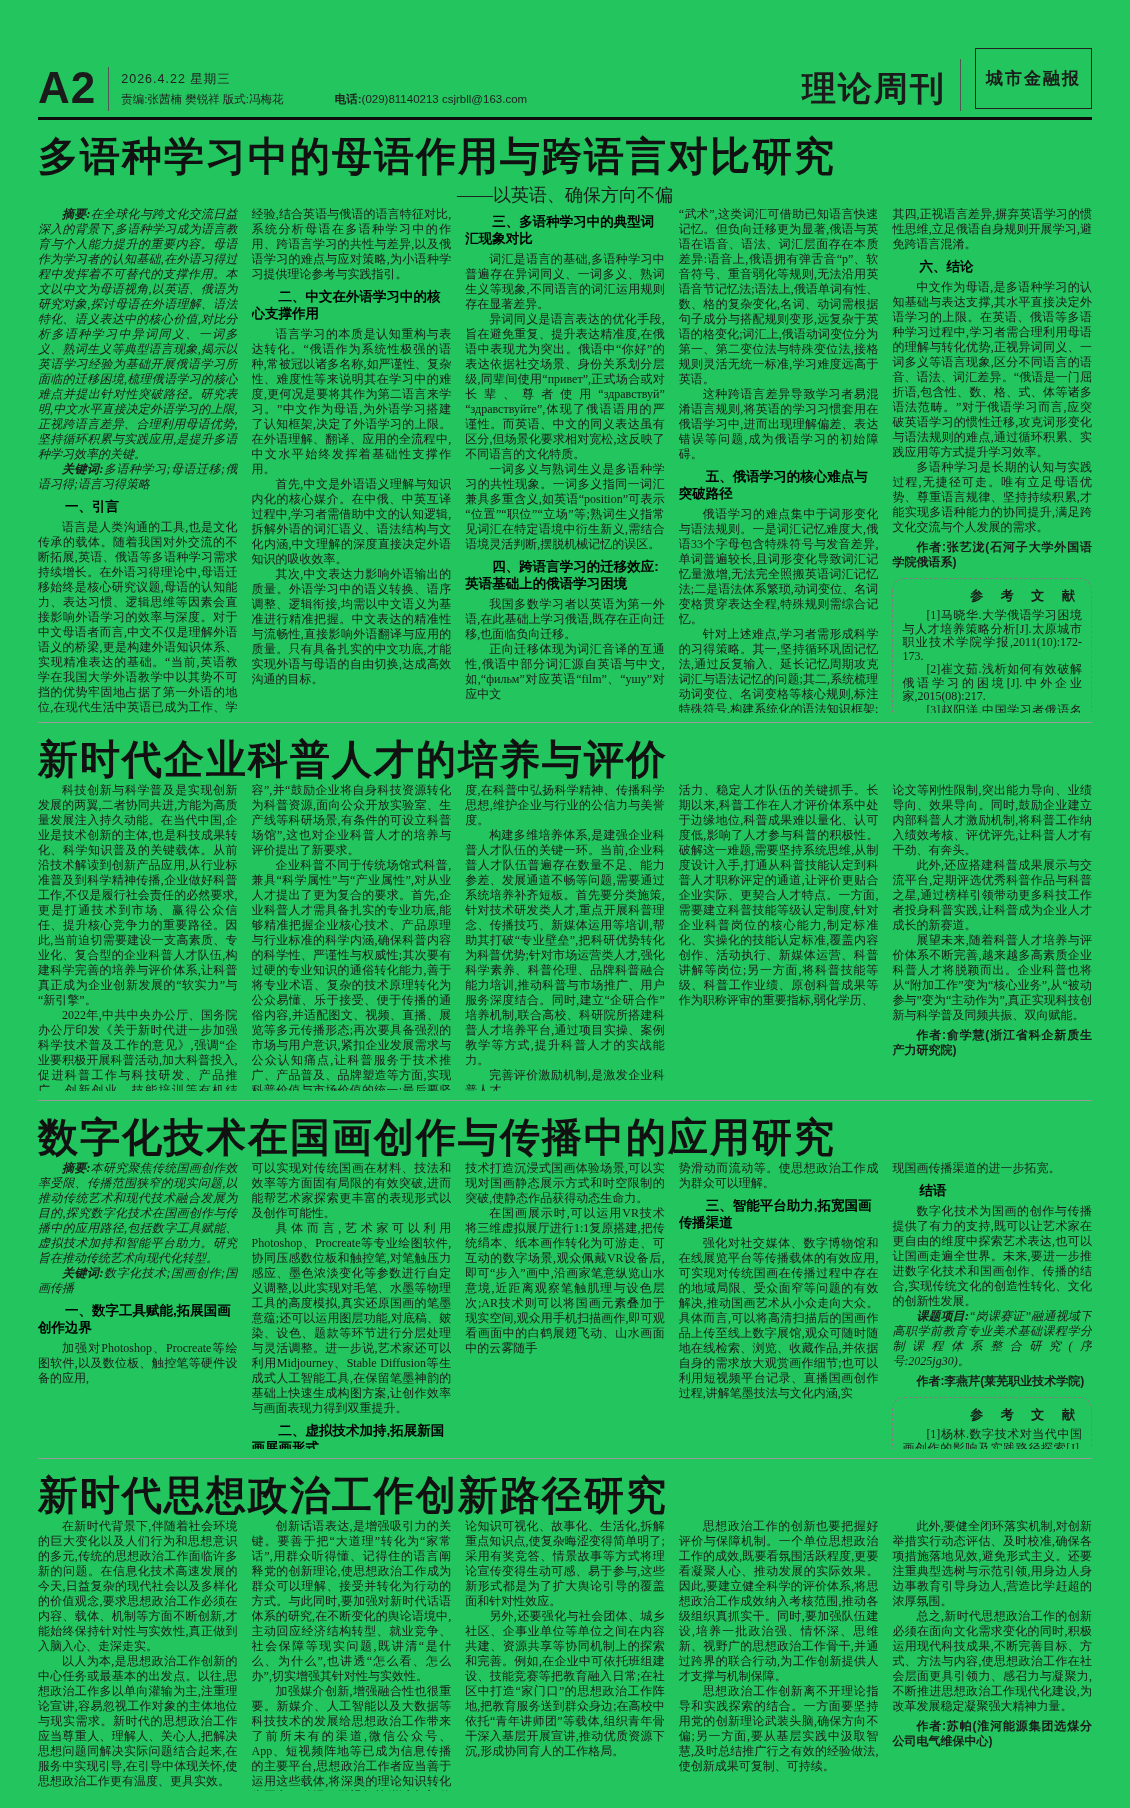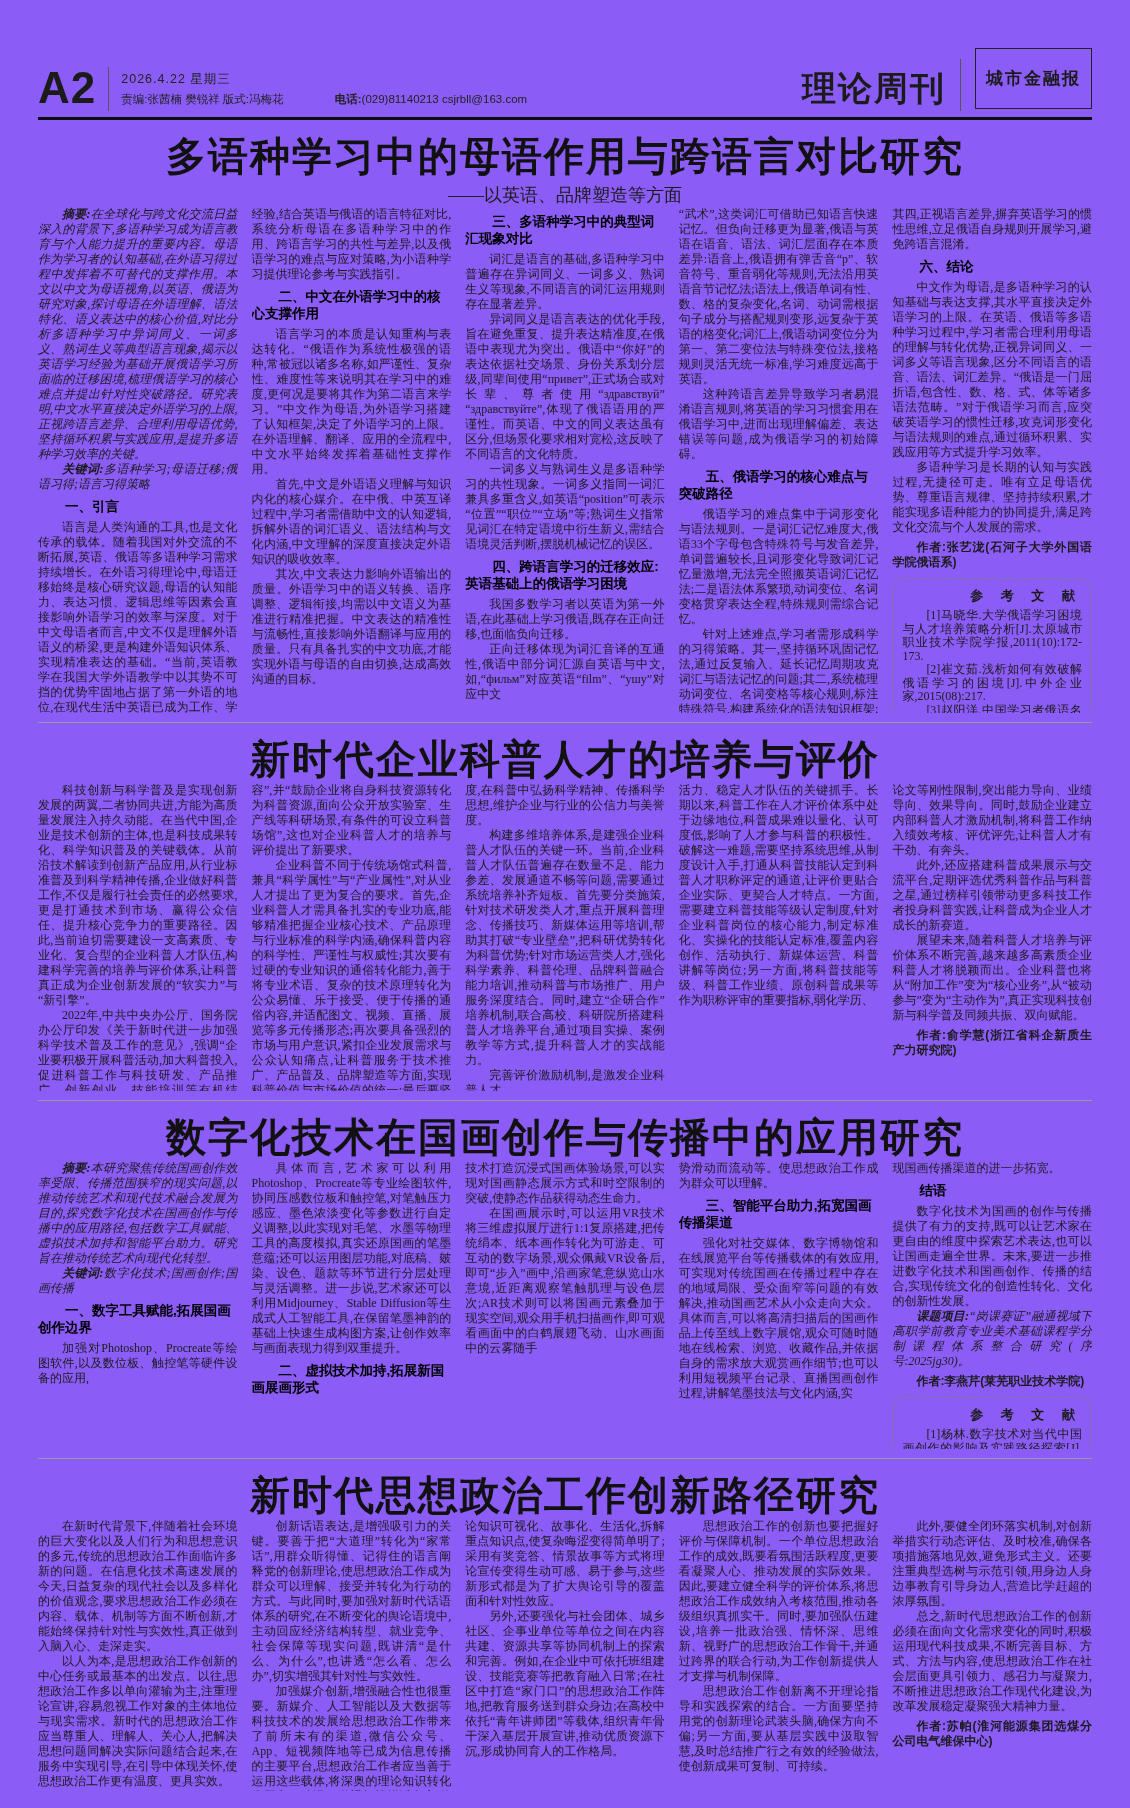--- a/index.html
+++ b/index.html
@@ -1,34 +1,34 @@
 <!DOCTYPE html>
 <html lang="zh"><head>
 <meta charset="utf-8">
 <style>
   html,body{margin:0;padding:0;}
   body{width:1130px;height:1808px;background:#e9e7e2;font-family:"Liberation Serif",serif;color:#1b1b1b;}
-  .page{position:relative;width:1130px;height:1808px;background:#8b5cf6;box-sizing:border-box;padding:0 38px;overflow:hidden;}
+  .page{position:relative;width:1130px;height:1808px;background:#22c55e;box-sizing:border-box;padding:0 38px;overflow:hidden;}
 
   
   .hdr{display:flex;align-items:flex-end;padding-top:48px;}
   .pageno{font-family:"Liberation Sans",sans-serif;font-weight:700;font-size:44px;line-height:46px;letter-spacing:1px;}
   .hdr-sep{width:1px;background:#555;height:44px;margin:0 12px;}
   .pubinfo{font-family:"Liberation Sans",sans-serif;font-size:11.5px;line-height:20px;color:#222;padding-bottom:2px;}
   .pubinfo .date{font-size:12.5px;letter-spacing:1px;}
   .pubinfo b{font-weight:700;padding-left:48px;}
   .hsp{flex:1;}
   .section-name{font-weight:700;font-size:34px;line-height:40px;letter-spacing:2px;padding:0 14px 2px 0;}
   .hdr-sep2{width:1px;background:#555;height:52px;margin:0 14px 0 0;}
   .brand{border:1.5px solid #222;font-weight:700;font-size:17px;letter-spacing:2px;padding:18px 10px;margin-bottom:2px;}
   .black-rule{height:3px;background:#0d0d0d;margin-top:6px;}
 
   
   .article{position:relative;}
-  .a-title{font-family:"Liberation Sans",sans-serif;font-weight:700;text-align:center;font-size:40px;line-height:48px;letter-spacing:2px;margin:12px 0 0;color:#111;}
+  .a-title{font-family:"Liberation Sans",sans-serif;font-weight:700;text-align:left;font-size:40px;line-height:48px;letter-spacing:2px;margin:12px 0 0;color:#111;}
   .a-sub{text-align:center;font-size:18px;line-height:24px;margin:3px 0 0;font-weight:400;}
   .cols{display:flex;gap:14px;overflow:hidden;}
   .col{flex:1 1 0;overflow:hidden;text-align:justify;}
   .para{font-size:12px;line-height:15px;margin:0;text-indent:2em;}
   .cont{text-indent:0;}
   .kai{font-style:italic;}
   .sec{font-family:"Liberation Sans",sans-serif;font-weight:700;font-size:13.5px;line-height:17px;margin:6px 0 5px;text-indent:2em;text-align:left;color:#000;}
   .author{font-family:"Liberation Sans",sans-serif;font-weight:700;font-size:12px;line-height:15px;margin:5px 0 0;text-indent:2em;}
   .refbox{border:1.5px dashed #808080;border-radius:12px;padding:6px 9px 7px;margin-top:8px;}
   .rtitle{font-family:"Liberation Sans",sans-serif;font-weight:700;font-size:13px;letter-spacing:7px;text-align:right;margin:2px 0 4px;}
@@ -52,21 +52,21 @@
     </div>
     <div class="hsp"></div>
     <div class="section-name">理论周刊</div>
     <div class="hdr-sep2"></div>
     <div class="brand">城市金融报</div>
   </div>
   <div class="black-rule"></div>
 
   <section class="article">
     <h1 class="a-title">多语种学习中的母语作用与跨语言对比研究</h1>
-    <h2 class="a-sub">——以英语、品牌塑造等方面</h2>
+    <h2 class="a-sub">——以英语、确保方向不偏</h2>
     <div class="cols" style="height:506px">
         <div class="col">
           <p class="para kai"><b>摘要:</b>在全球化与跨文化交流日益深入的背景下,多语种学习成为语言教育与个人能力提升的重要内容。母语作为学习者的认知基础,在外语习得过程中发挥着不可替代的支撑作用。本文以中文为母语视角,以英语、俄语为研究对象,探讨母语在外语理解、语法特化、语义表达中的核心价值,对比分析多语种学习中异词同义、一词多义、熟词生义等典型语言现象,揭示以英语学习经验为基础开展俄语学习所面临的迁移困境,梳理俄语学习的核心难点并提出针对性突破路径。研究表明,中文水平直接决定外语学习的上限,正视跨语言差异、合理利用母语优势,坚持循环积累与实践应用,是提升多语种学习效率的关键。</p>
           <p class="para kai"><b>关键词:</b>多语种学习;母语迁移;俄语习得;语言习得策略</p>
           <h3 class="sec">一、引言</h3>
           <p class="para">语言是人类沟通的工具,也是文化传承的载体。随着我国对外交流的不断拓展,英语、俄语等多语种学习需求持续增长。在外语习得理论中,母语迁移始终是核心研究议题,母语的认知能力、表达习惯、逻辑思维等因素会直接影响外语学习的效率与深度。对于中文母语者而言,中文不仅是理解外语语义的桥梁,更是构建外语知识体系、实现精准表达的基础。“当前,英语教学在我国大学外语教学中以其势不可挡的优势牢固地占据了第一外语的地位,在现代生活中英语已成为工作、学习乃至日常生活最重要的交际工具。”在转向俄语等新语种学习时,易出现学习方法的惯性迁移与语言规则的混淆问题。基于此,本文立足语言学习的实践</p>
         </div>
         <div class="col">
           <p class="para cont">经验,结合英语与俄语的语言特征对比,系统分析母语在多语种学习中的作用、跨语言学习的共性与差异,以及俄语学习的难点与应对策略,为小语种学习提供理论参考与实践指引。</p>
           <h3 class="sec">二、中文在外语学习中的核心支撑作用</h3>
@@ -139,20 +139,21 @@
   <section class="article">
     <h1 class="a-title">数字化技术在国画创作与传播中的应用研究</h1>
     <div class="cols" style="height:288px">
         <div class="col">
           <p class="para kai"><b>摘要:</b>本研究聚焦传统国画创作效率受限、传播范围狭窄的现实问题,以推动传统艺术和现代技术融合发展为目的,探究数字化技术在国画创作与传播中的应用路径,包括数字工具赋能、虚拟技术加持和智能平台助力。研究旨在推动传统艺术向现代化转型。</p>
           <p class="para kai"><b>关键词:</b>数字化技术;国画创作;国画传播</p>
           <h3 class="sec">一、数字工具赋能,拓展国画创作边界</h3>
           <p class="para">加强对Photoshop、Procreate等绘图软件,以及数位板、触控笔等硬件设备的应用,</p>
         </div>
         <div class="col">
+          <p class="para cont">可以实现对传统国画在材料、技法和效率等方面固有局限的有效突破,进而能帮艺术家探索更丰富的表现形式以及创作可能性。</p>
           <p class="para">具体而言,艺术家可以利用Photoshop、Procreate等专业绘图软件,协同压感数位板和触控笔,对笔触压力感应、墨色浓淡变化等参数进行自定义调整,以此实现对毛笔、水墨等物理工具的高度模拟,真实还原国画的笔墨意蕴;还可以运用图层功能,对底稿、皴染、设色、题款等环节进行分层处理与灵活调整。进一步说,艺术家还可以利用Midjourney、Stable Diffusion等生成式人工智能工具,在保留笔墨神韵的基础上快速生成构图方案,让创作效率与画面表现力得到双重提升。</p>
           <h3 class="sec">二、虚拟技术加持,拓展新国画展画形式</h3>
         </div>
         <div class="col">
           <p class="para cont">技术打造沉浸式国画体验场景,可以实现对国画静态展示方式和时空限制的突破,使静态作品获得动态生命力。</p>
           <p class="para">在国画展示时,可以运用VR技术将三维虚拟展厅进行1:1复原搭建,把传统绢本、纸本画作转化为可游走、可互动的数字场景,观众佩戴VR设备后,即可“步入”画中,沿画家笔意纵览山水意境,近距离观察笔触肌理与设色层次;AR技术则可以将国画元素叠加于现实空间,观众用手机扫描画作,即可观看画面中的白鹤展翅飞动、山水画面中的云雾随手</p>
         </div>
         <div class="col">
           <p class="para cont">势滑动而流动等。使思想政治工作成为群众可以理解。</p>
           <h3 class="sec">三、智能平台助力,拓宽国画传播渠道</h3>

